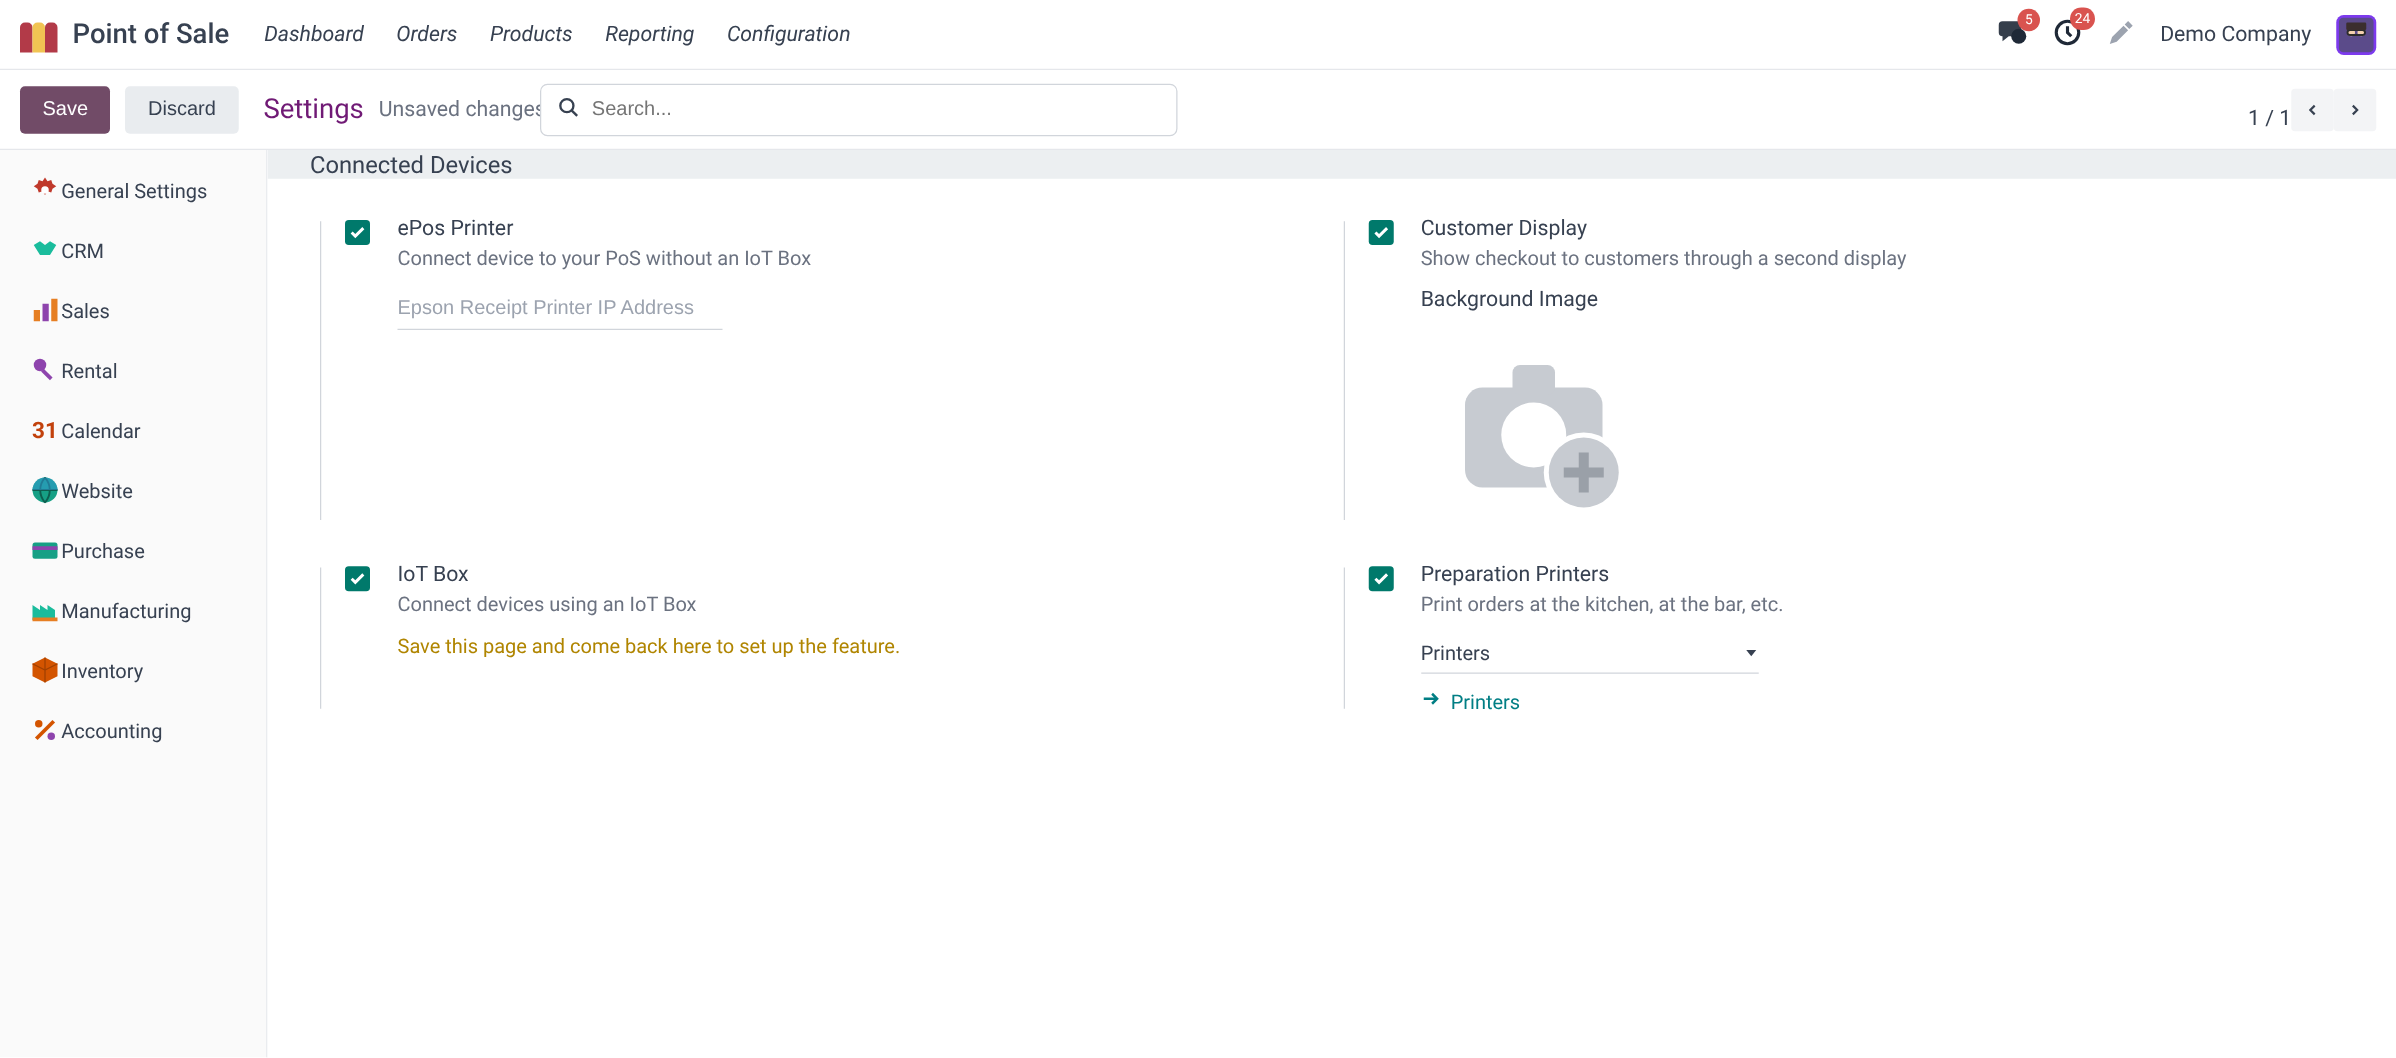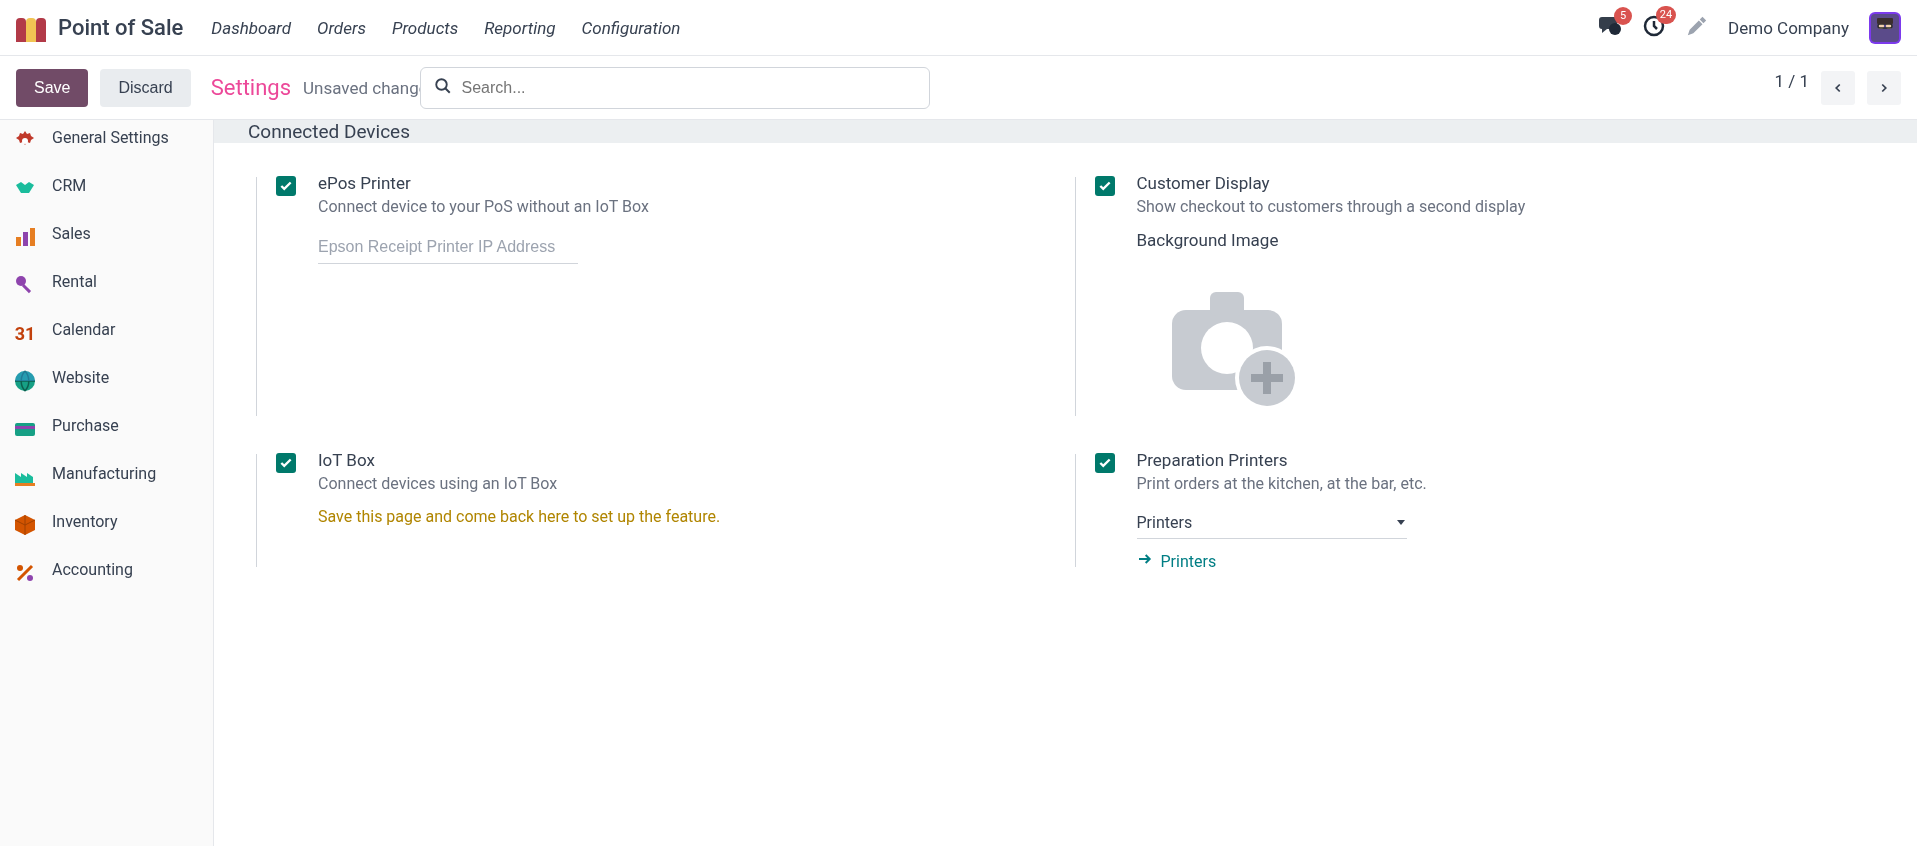--- a/index.html
+++ b/index.html
@@ -19,35 +19,35 @@
   .topbar-right { display: flex; align-items: center; gap: 20px; }
   .icon-btn { position: relative; cursor: pointer; color: #374151; }
   .badge { position: absolute; top: -8px; right: -10px; background: #d9534f; color: #fff; font-size: 11px; border-radius: 10px; min-width: 18px; height: 18px; display: flex; align-items: center; justify-content: center; padding: 0 4px; }
   .company-name { font-size: 17px; color: #374151; }
   .avatar { width: 32px; height: 32px; border-radius: 6px; background: #7c3aed; display: flex; align-items: center; justify-content: center; font-size: 18px; }
   
   
   .actionbar { display: flex; align-items: center; height: 64px; padding: 0 16px; border-bottom: 1px solid #e5e7eb; gap: 12px; }
   .btn-save { background: #714b67; color: #fff; border: none; padding: 10px 18px; border-radius: 4px; font-size: 16px; cursor: pointer; }
   .btn-discard { background: #e9ecef; color: #374151; border: none; padding: 10px 18px; border-radius: 4px; font-size: 16px; cursor: pointer; }
-  .breadcrumb-title { font-size: 22px; color: #ec4899; margin-left: 8px; margin-right: 0; }
+  .breadcrumb-title { font-size: 22px; color: #701a75; margin-left: 8px; margin-right: 0; }
   .unsaved { color: #6b7280; font-size: 17px; }
   .search-wrap { margin-left: auto; position: relative; width: 510px; left: -430px; }
   .search-wrap .search-icon { position: absolute; left: 14px; top: 50%; transform: translateY(-50%); color: #6b7280; }
   .search-input { width: 100%; height: 42px; border: 1px solid #d1d5db; border-radius: 6px; padding: 0 14px 0 40px; font-size: 16px; }
-  .pager { margin-left: auto; display: flex; align-items: flex-start; gap: 12px; }
+  .pager { margin-left: auto; display: flex; align-items: flex-end; gap: 0; }
   .pager-text { font-size: 17px; }
   .pager-btn { width: 34px; height: 34px; display: flex; align-items: center; justify-content: center; background: #f3f4f6; border: none; cursor: pointer; color: #374151; font-size: 20px; border-radius: 3px;}
   
   
   .content-row { display: flex; height: calc(100vh - 56px - 64px); }
   
   
   .sidebar { width: 214px; background: #fafafa; border-right: 1px solid #e5e7eb; overflow-y: auto; padding-top: 8px; }
-  .side-item { display: flex; gap: 14px; height: 48px; padding: 0 12px; cursor: pointer; font-size: 16px; color: #374151;}
+  .side-item { display: flex; align-items: center; height: 48px; padding: 0 23px; cursor: pointer; font-size: 16px; color: #374151;}
   .side-icon { width: 26px; height: 26px; display: flex; align-items: center; justify-content: center; font-size: 20px; }
   
   
   .main { flex: 1; overflow-y: auto; background: #fff; position: relative; }
   .section-header { background: #eceff1; padding: 0 34px; font-size: 19px; color: #374151; }
   .settings-grid { display: grid; grid-template-columns: 1fr 1fr; gap: 30px 40px; padding: 30px 50px 30px 56px; }
   .setting-block { display: flex; gap: 22px; position: relative; padding-left:6px;}
   .setting-block::before { content: ""; position: absolute; left: -14px; top: 4px; bottom: 4px; width: 1px; background: #d1d5db; }
   .chk { width: 20px; height: 20px; background: #00796b; border-radius: 3px; display: flex; align-items: center; justify-content: center; flex-shrink: 0; margin-top: 3px; cursor: pointer; }
   .chk svg { stroke: #fff; }

